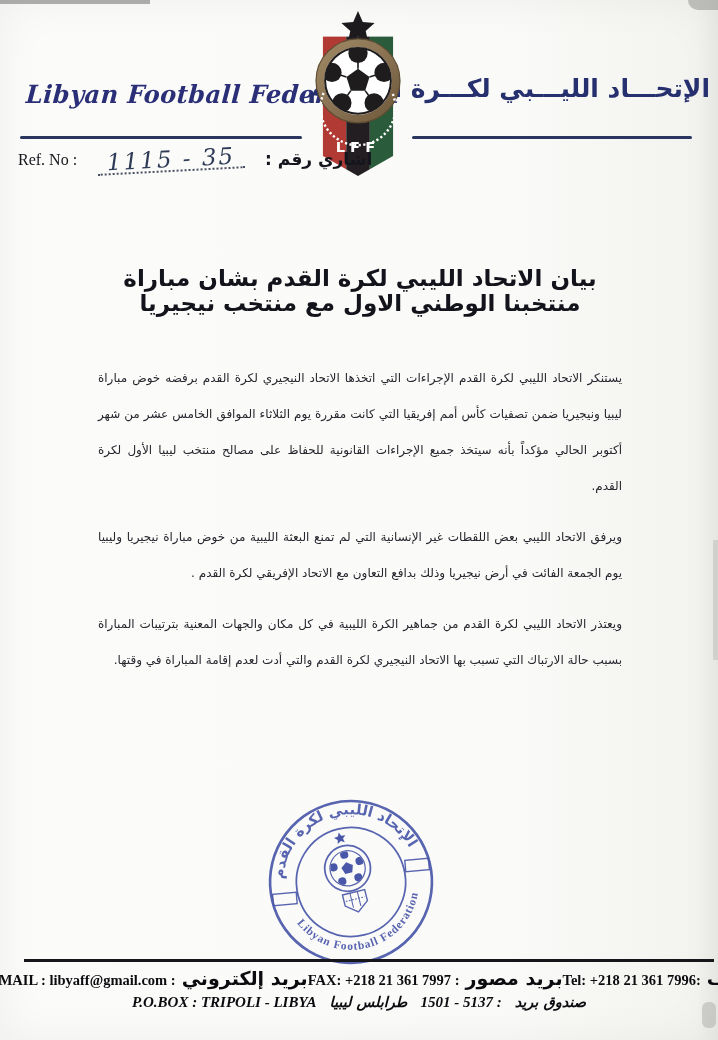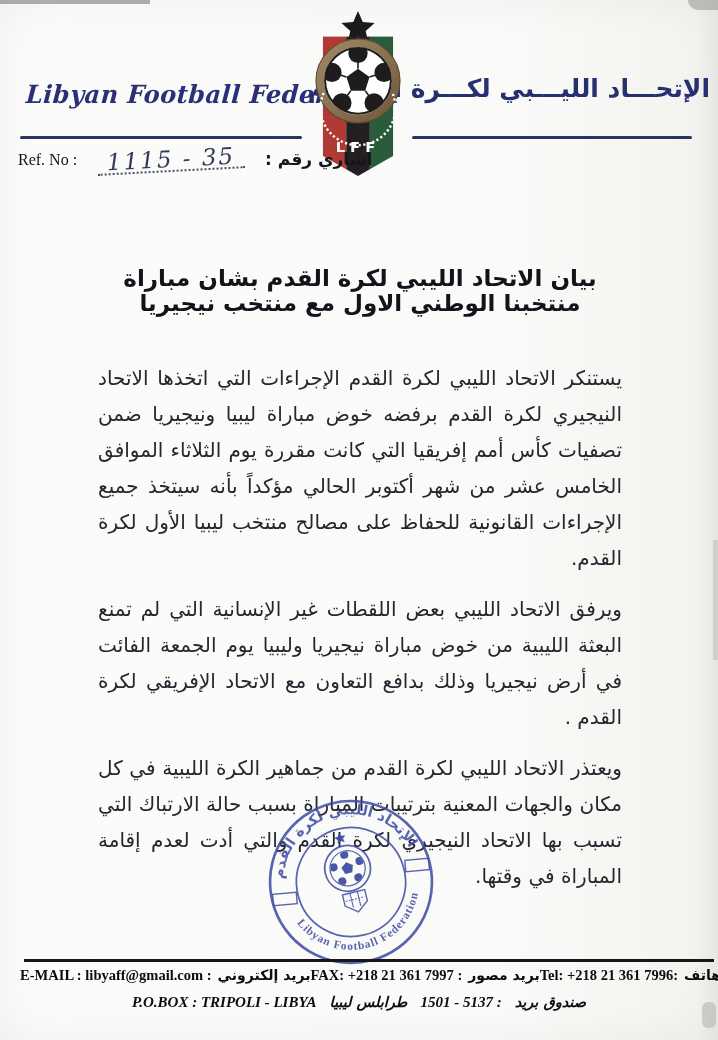--- a/index.html
+++ b/index.html
@@ -41,32 +41,32 @@
     transform:rotate(-3deg);line-height:22px;letter-spacing:2px;
   }
   .ref-ar{direction:rtl;font-family:"DejaVu Sans",sans-serif;font-weight:bold;font-size:17px;padding-bottom:2px;}
   
   .letter-body{position:absolute;left:98px;top:266px;width:524px;direction:rtl;}
   .letter-title{
     margin:0 0 44px 0;font-size:23px;line-height:25px;font-weight:bold;
     text-align:center;color:#13131b;
   }
   .letter-body p{
-    margin:0 0 15px 0;font-size:20px;line-height:36px;text-align:justify;color:#26262e;
+    margin:0 0 15px 0;font-size:12px;line-height:36px;text-align:justify;color:#26262e;
   }
   
   .stamp{position:absolute;left:260px;top:794px;width:182px;height:176px;transform:rotate(-14deg);opacity:.92;}
   
   .footer-sep{position:absolute;left:24px;top:959px;width:690px;height:3px;background:#15151a;}
   .footer-row1{
     position:absolute;left:28px;right:5px;top:967px;display:flex;justify-content:center;align-items:baseline;
     font-family:"Liberation Serif",serif;font-weight:bold;font-size:14.5px;color:#0c0c10;white-space:nowrap;
   }
   .f-item{display:flex;align-items:baseline;gap:6px;}
-  .f-ar{font-family:"DejaVu Sans",sans-serif;font-weight:bold;font-size:14px;direction:rtl;}
+  .f-ar{font-family:"DejaVu Sans",sans-serif;font-weight:bold;font-size:19px;direction:rtl;}
   .footer-row2{
     position:absolute;left:0;right:0;top:994px;display:flex;justify-content:center;align-items:baseline;gap:13px;
     font-family:"Liberation Serif",serif;font-weight:bold;font-size:15px;color:#0c0c10;white-space:nowrap;font-style:italic;
   }
 </style>
 </head>
 <body>
 
 <div class="page">
 

